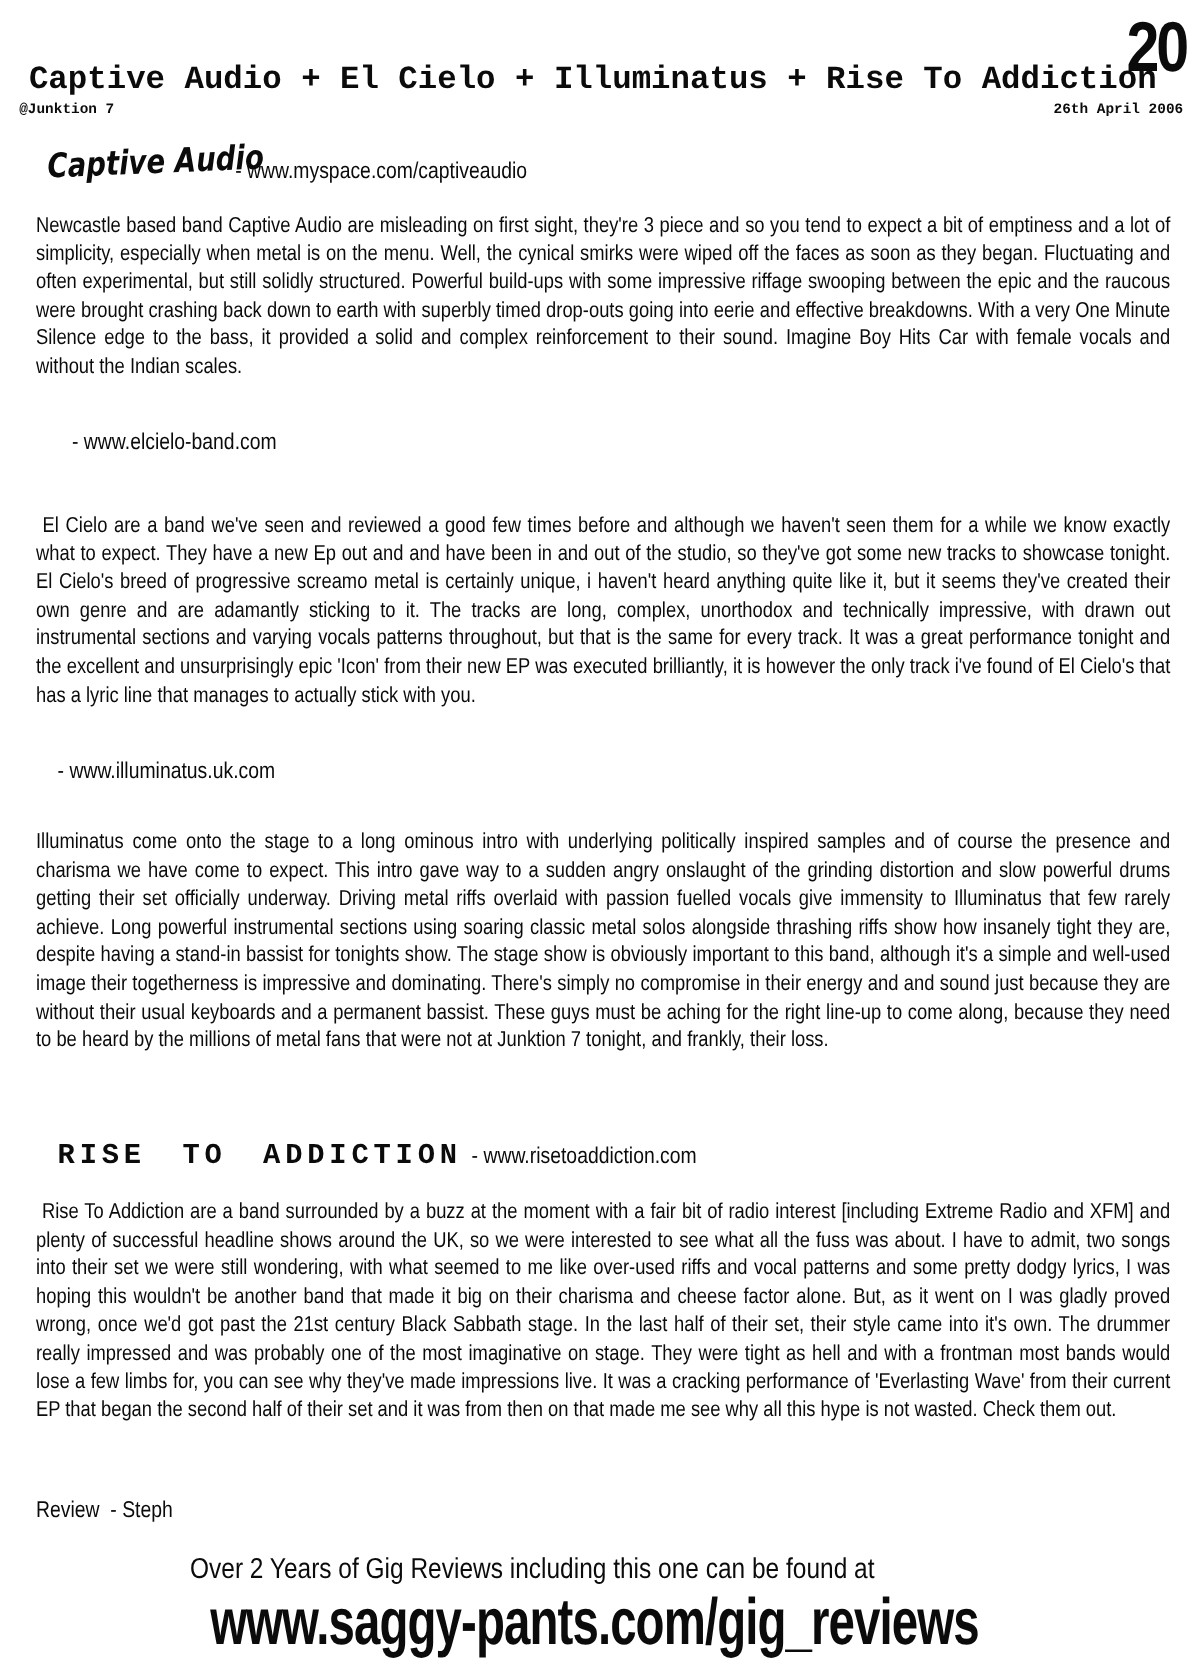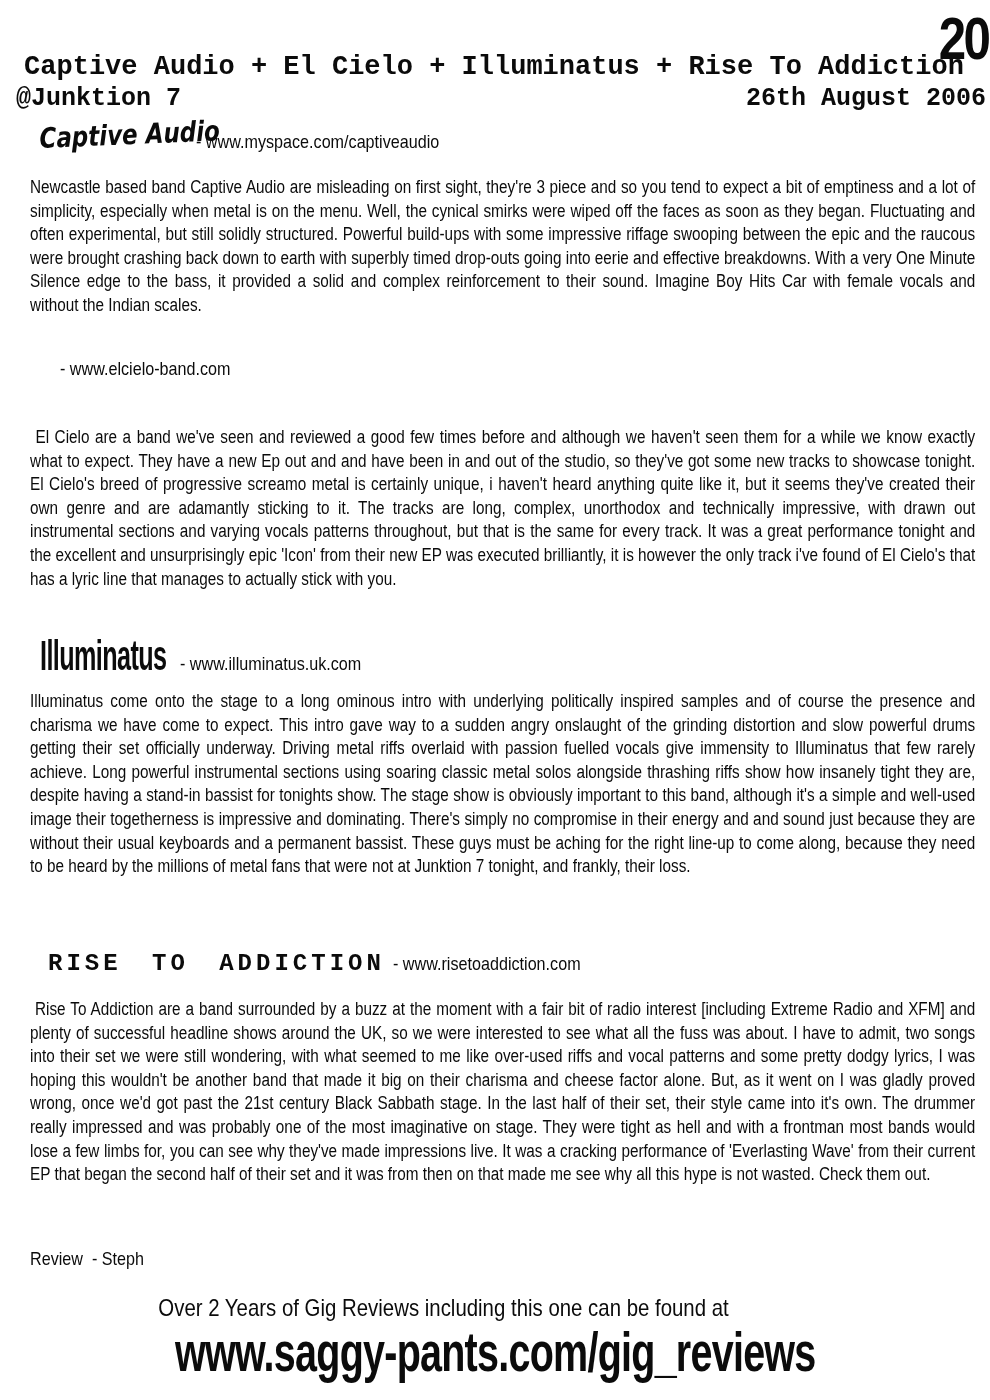--- a/index.html
+++ b/index.html
@@ -23,21 +23,21 @@
   }
   .title-line {
     top: 52px; left: 14px; width: 960px;
     text-align: center;
     font-size: 27px; letter-spacing: 0px;
     white-space: nowrap;
   }
   .subhead {
     top: 84px; left: 16px; width: 970px;
     display: flex; justify-content: space-between; align-items: baseline;
-    font-size: 25px;
+    font-size: 12px;
   }
 
   
   .heading-row { display: flex; align-items: baseline; }
   .band-wrap { flex: 0 0 auto; }
   .band { display: inline-block; white-space: nowrap; transform-origin: left bottom; }
   .band-captive {
     font-family: "DejaVu Sans", sans-serif;
     font-style: italic; font-weight: bold;
     font-size: 28px;
@@ -109,36 +109,35 @@
 </style>
 </head>
 <body>
 
 <div>
 
   <div class="abs page-number">20</div>
   <div class="abs title-line mono">Captive Audio + El Cielo + Illuminatus + Rise To Addiction</div>
   <div class="abs subhead mono">
     <span>@Junktion 7</span>
-    <span>26th August 2006</span>
+    <span>26th April 2006</span>
   </div>
 
   <div class="abs heading-row h1">
     <span class="band-wrap w1"><span class="band band-captive">Captive Audio</span></span>
     <span class="band-url">- www.myspace.com/captiveaudio</span>
   </div>
   <p class="abs review-text p1">Newcastle based band Captive Audio are misleading on first sight, they're 3 piece and so you tend to expect a bit of emptiness and a lot of simplicity, especially when metal is on the menu. Well, the cynical smirks were wiped off the faces as soon as they began. Fluctuating and often experimental, but still solidly structured. Powerful build-ups with some impressive riffage swooping between the epic and the raucous were brought crashing back down to earth with superbly timed drop-outs going into eerie and effective breakdowns. With a very One Minute Silence edge to the bass, it provided a solid and complex reinforcement to their sound. Imagine Boy Hits Car with female vocals and without the Indian scales.</p>
 
   <div class="abs heading-row h2">
     <span class="band-url">- www.elcielo-band.com</span>
   </div>
   <p class="abs review-text p2"> El Cielo are a band we've seen and reviewed a good few times before and although we haven't seen them for a while we know exactly what to expect. They have a new Ep out and and have been in and out of the studio, so they've got some new tracks to showcase tonight. El Cielo's breed of progressive screamo metal is certainly unique, i haven't heard anything quite like it, but it seems they've created their own genre and are adamantly sticking to it. The tracks are long, complex, unorthodox and technically impressive, with drawn out instrumental sections and varying vocals patterns throughout, but that is the same for every track. It was a great performance tonight and the excellent and unsurprisingly epic 'Icon' from their new EP was executed brilliantly, it is however the only track i've found of El Cielo's that has a lyric line that manages to actually stick with you.</p>
 
   <div class="abs heading-row h3">
-    <span class="band-wrap w3"><span class="band band-illuminatus">Illuminatus</span></span>
     <span class="band-url">- www.illuminatus.uk.com</span>
   </div>
   <p class="abs review-text p3">Illuminatus come onto the stage to a long ominous intro with underlying politically inspired samples and of course the presence and charisma we have come to expect. This intro gave way to a sudden angry onslaught of the grinding distortion and slow powerful drums getting their set officially underway. Driving metal riffs overlaid with passion fuelled vocals give immensity to Illuminatus that few rarely achieve. Long powerful instrumental sections using soaring classic metal solos alongside thrashing riffs show how insanely tight they are, despite having a stand-in bassist for tonights show. The stage show is obviously important to this band, although it's a simple and well-used image their togetherness is impressive and dominating. There's simply no compromise in their energy and and sound just because they are without their usual keyboards and a permanent bassist. These guys must be aching for the right line-up to come along, because they need to be heard by the millions of metal fans that were not at Junktion 7 tonight, and frankly, their loss.</p>
 
   <div class="abs heading-row h4">
     <span class="band-wrap"><span class="band band-rta">RISE TO ADDICTION</span></span>
     <span class="band-url">- www.risetoaddiction.com</span>
   </div>
   <p class="abs review-text p4"> Rise To Addiction are a band surrounded by a buzz at the moment with a fair bit of radio interest [including Extreme Radio and XFM] and plenty of successful headline shows around the UK, so we were interested to see what all the fuss was about. I have to admit, two songs into their set we were still wondering, with what seemed to me like over-used riffs and vocal patterns and some pretty dodgy lyrics, I was hoping this wouldn't be another band that made it big on their charisma and cheese factor alone. But, as it went on I was gladly proved wrong, once we'd got past the 21st century Black Sabbath stage. In the last half of their set, their style came into it's own. The drummer really impressed and was probably one of the most imaginative on stage. They were tight as hell and with a frontman most bands would lose a few limbs for, you can see why they've made impressions live. It was a cracking performance of 'Everlasting Wave' from their current EP that began the second half of their set and it was from then on that made me see why all this hype is not wasted. Check them out.</p>
 

